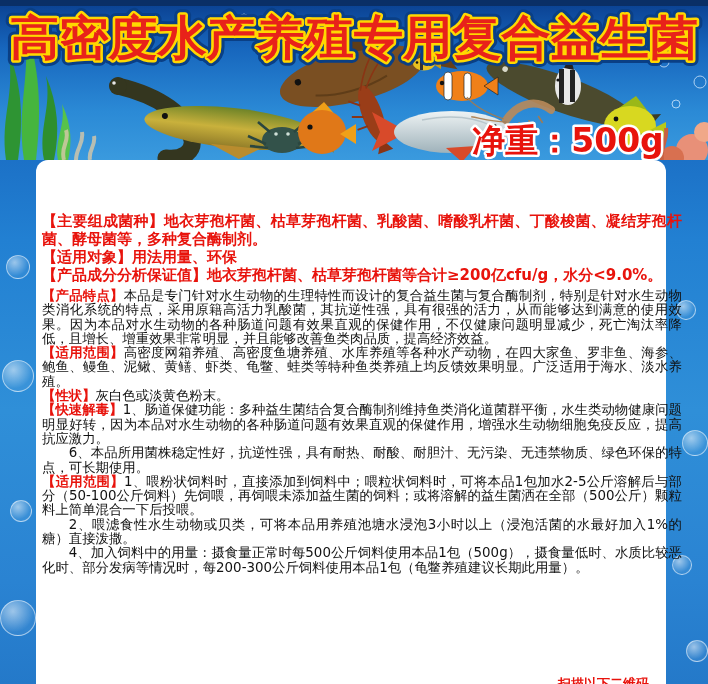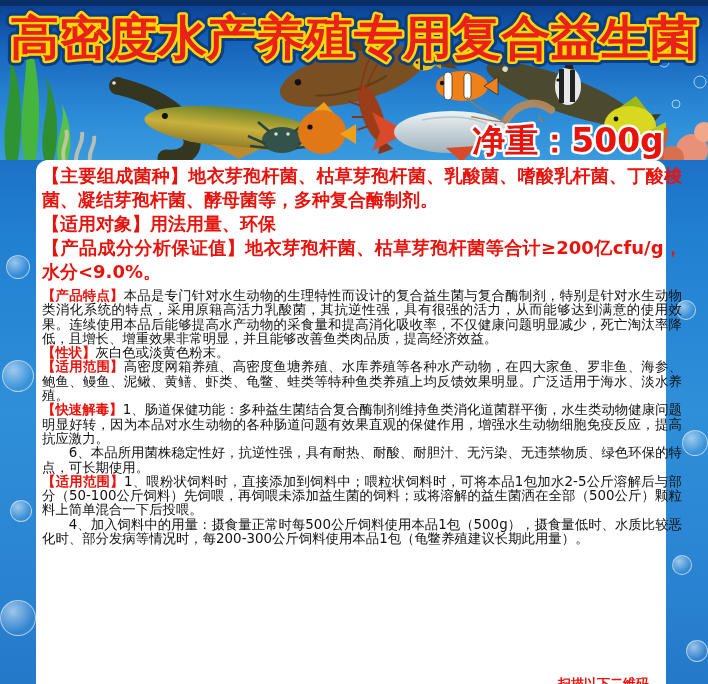--- a/index.html
+++ b/index.html
@@ -4,21 +4,21 @@
 <style>
   html,body{margin:0;padding:0;}
   body{font-family:"DejaVu Sans","Liberation Sans",sans-serif;}
   .page{position:relative;width:708px;height:684px;overflow:hidden;
         background:linear-gradient(180deg,#0a3f8f 0%,#1663bc 12%,#2280d2 35%,#2f8fd8 60%,#2a83d2 85%,#2479c9 100%);}
   .white-panel{position:absolute;left:36px;top:160px;width:630px;height:524px;
         background:#ffffff;border-radius:12px 12px 0 0;}
   .content{position:absolute;left:42px;top:164px;width:640px;
         font-size:13.4px;line-height:14.3px;color:#111111;text-align:justify;}
   .content p{margin:0;}
-  .sec-a{font-size:18px;line-height:24px;color:#e8130c;font-weight:bold;}
+  .sec-a{font-size:15px;line-height:18px;color:#e8130c;font-weight:bold;margin-top:48px;}
   .rh{color:#e8130c;font-weight:bold;}
   .sec-b{margin-top:5px !important;}
   .item{text-indent:2em;}
   .qr-note{position:absolute;left:558px;top:677px;font-size:13px;line-height:14px;
         color:#e8130c;font-weight:bold;white-space:nowrap;}
   .bubble{position:absolute;border-radius:50%;border:1px solid rgba(255,255,255,.55);
         background:radial-gradient(circle at 35% 30%,rgba(255,255,255,.55),rgba(255,255,255,.06) 65%);}
   .b1{left:6px;top:255px;width:22px;height:22px;}
   .b2{left:2px;top:360px;width:30px;height:30px;}
   .b3{left:10px;top:500px;width:20px;height:20px;}
@@ -195,29 +195,30 @@
   <div class="white-panel"></div>
 
   <div class="content">
 
     <div class="sec-a">
       <p><span class="rh">【主要组成菌种】</span><span>地衣芽孢杆菌、枯草芽孢杆菌、乳酸菌、嗜酸乳杆菌、丁酸梭菌、凝结芽孢杆菌、酵母菌等，多种复合酶制剂。</span></p>
       <p><span class="rh">【适用对象】</span><span>用法用量、环保</span></p>
       <p><span class="rh">【产品成分分析保证值】</span><span>地衣芽孢杆菌、枯草芽孢杆菌等合计≥200亿cfu/g，水分&lt;9.0%。</span></p>
     </div>
 
-    <p class="sec-b"><span class="rh">【产品特点】</span><span>本品是专门针对水生动物的生理特性而设计的复合益生菌与复合酶制剂，特别是针对水生动物类消化系统的特点，采用原籍高活力乳酸菌，其抗逆性强，具有很强的活力，从而能够达到满意的使用效果。连续使用本品后能够提高水产动物的采食量和提高消化吸收率，不仅健康问题明显减少，死亡淘汰率降低，且增长、增重效果非常明显，并且能够改善鱼类肉品质，提高经济效益。</span></p>
+    <p class="sec-b"><span class="rh">【产品特点】</span><span>本品是专门针对水生动物的生理特性而设计的复合益生菌与复合酶制剂，特别是针对水生动物类消化系统的特点，采用原籍高活力乳酸菌，其抗逆性强，具有很强的活力，从而能够达到满意的使用效果。因为本品对水生动物的各种肠道问题有效果直观的保健作用，不仅健康问题明显减少，死亡淘汰率降低，且增长、增重效果非常明显，并且能够改善鱼类肉品质，提高经济效益。</span></p>
+
+    <p><span class="rh">【适用范围】</span><span>高密度网箱养殖、高密度鱼塘养殖、水库养殖等各种水产动物，在四大家鱼、罗非鱼、海参、鲍鱼、鳗鱼、泥鳅、黄鳝、虾类、龟鳖、蛙类等特种鱼类养殖上均反馈效果明显。广泛适用于海水、淡水养殖。</span></p>
 
     <p><span class="rh">【性状】</span><span>灰白色或淡黄色粉末。</span></p>
-
-    <p><span class="rh">【适用范围】</span><span>高密度网箱养殖、高密度鱼塘养殖、水库养殖等各种水产动物，在四大家鱼、罗非鱼、海参、鲍鱼、鳗鱼、泥鳅、黄鳝、虾类、龟鳖、蛙类等特种鱼类养殖上均反馈效果明显。广泛适用于海水、淡水养殖。</span></p>
 
     <p><span class="rh">【快速解毒】</span><span>1、肠道保健功能：多种益生菌结合复合酶制剂维持鱼类消化道菌群平衡，水生类动物健康问题明显好转，因为本品对水生动物的各种肠道问题有效果直观的保健作用，增强水生动物细胞免疫反应，提高抗应激力。</span></p>
     <p class="item">6、本品所用菌株稳定性好，抗逆性强，具有耐热、耐酸、耐胆汁、无污染、无违禁物质、绿色环保的特点，可长期使用。</p>
 
     <p><span class="rh">【适用范围】</span><span>1、喂粉状饲料时，直接添加到饲料中；喂粒状饲料时，可将本品1包加水2-5公斤溶解后与部分（50-100公斤饲料）先饲喂，再饲喂未添加益生菌的饲料；或将溶解的益生菌洒在全部（500公斤）颗粒料上简单混合一下后投喂。</span></p>
+    <p class="item">2、喂滤食性水生动物或贝类，可将本品用养殖池塘水浸泡3小时以上（浸泡活菌的水最好加入1%的糖）直接泼撒。</p>
     <p class="item">4、加入饲料中的用量：摄食量正常时每500公斤饲料使用本品1包（500g），摄食量低时、水质比较恶化时、部分发病等情况时，每200-300公斤饲料使用本品1包（龟鳖养殖建议长期此用量）。</p>
 
   </div>
 
   <div class="qr-note">扫描以下二维码</div>
 
 </div>
 
 </body></html>

